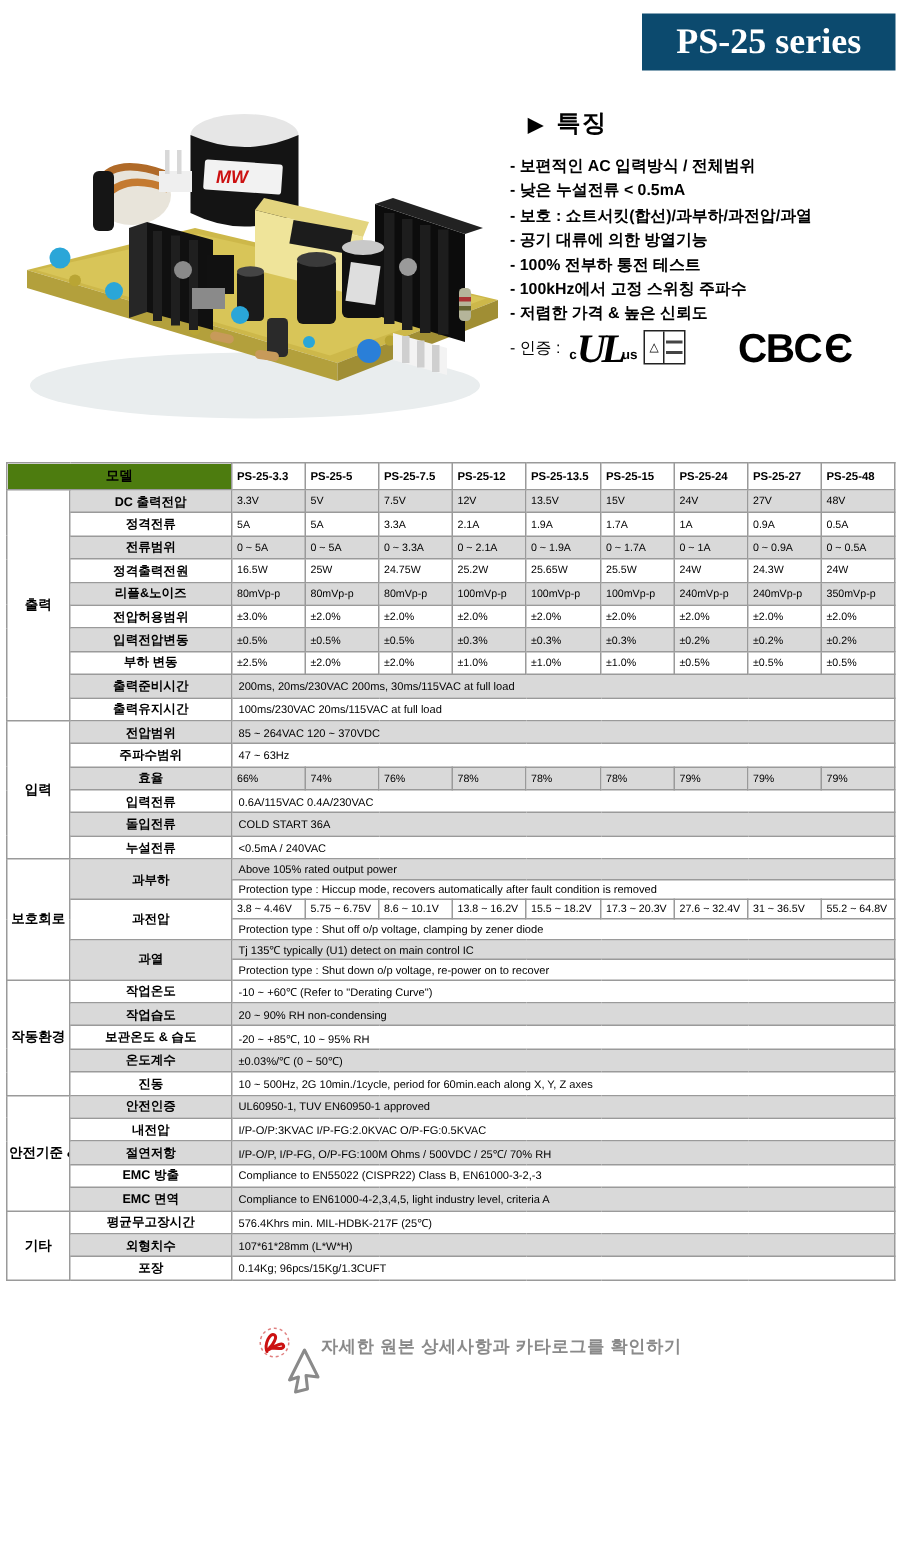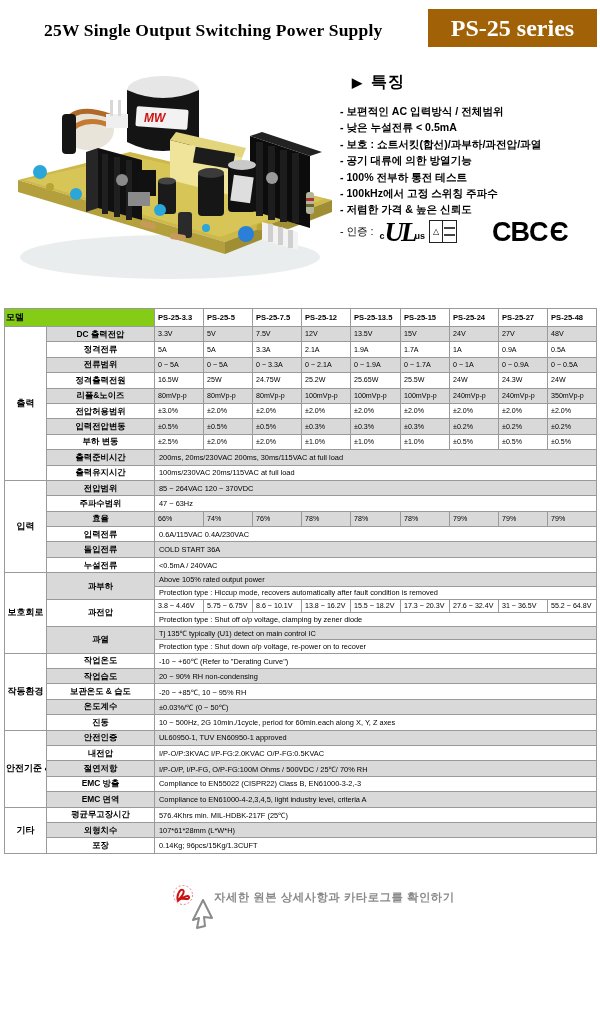--- a/index.html
+++ b/index.html
@@ -4,21 +4,21 @@
 <style>
   html,body{margin:0;padding:0;background:#fff;}
   .page{position:relative;width:600px;height:1029px;background:#fff;overflow:hidden;
         font-family:"Liberation Sans",sans-serif;color:#000;}
 
   
   .doc-title{position:absolute;left:44px;top:20px;width:380px;
              font-family:"Liberation Serif",serif;font-weight:bold;font-size:17.5px;
              letter-spacing:0.2px;}
   .series-badge{position:absolute;left:428px;top:9px;width:169px;height:38px;
-                background:#a16207;color:#fff;display:flex;align-items:center;justify-content:center;
+                background:#0c4a6e;color:#fff;display:flex;align-items:center;justify-content:center;
                 font-family:"Liberation Serif",serif;font-weight:bold;font-size:24px;}
 
   
   .photo{position:absolute;left:10px;top:52px;width:330px;height:238px;}
 
   
   .features{position:absolute;left:340px;top:72px;width:256px;}
   .features-heading{font-size:16px;font-weight:bold;margin:0 0 10px 12px;letter-spacing:1px;}
   .features-heading .tri{font-size:13px;margin-right:8px;}
   .feature-item{font-size:10.6px;font-weight:bold;line-height:16.4px;white-space:nowrap;}
@@ -35,42 +35,41 @@
   .tuv-right{flex:1;display:flex;flex-direction:column;justify-content:space-evenly;padding:1px;}
   .tuv-line{height:2px;background:#444;}
   .cb-mark{font-size:27px;font-weight:900;letter-spacing:-1px;line-height:24px;margin-left:31px;}
   .ce-mark{font-size:27px;font-weight:700;letter-spacing:1px;line-height:24px;}
 
   
   .spec-wrap{position:absolute;left:4px;top:308px;width:592px;}
   table.spec{border-collapse:collapse;table-layout:fixed;width:592px;}
   table.spec td,table.spec th{border:1px solid #9a9a9a;overflow:hidden;white-space:nowrap;
       font-family:"Liberation Sans",sans-serif;}
-  th.model-th{height:15px;font-size:9px;font-weight:bold;background:#84cc16;text-align:left;}
+  th.model-th{height:15px;font-size:9px;font-weight:bold;background:#4d7c0f;text-align:center;}
   th.model-name{font-size:7.6px;font-weight:bold;background:#fff;text-align:left;padding:0 3px;}
   td.group{font-size:9px;font-weight:bold;text-align:center;background:#fff;white-space:pre-line;line-height:11px;}
   td.rowlabel{font-size:8.4px;font-weight:bold;text-align:center;height:12.4px;}
   td.val{font-size:7.1px;padding:0 3px;height:12.4px;}
   td.spanval{font-size:7.4px;padding:0 4px;height:12.4px;white-space:pre;}
   tr.g td.rowlabel,tr.g td.val,tr.g td.spanval{background:#d9d9d9;}
   tr.w td.rowlabel,tr.w td.val,tr.w td.spanval{background:#fff;}
 
   
   .footer{position:absolute;left:170px;top:880px;width:360px;height:70px;}
   .pdf-icon{position:absolute;left:2px;top:4px;}
   .cursor-icon{position:absolute;left:20px;top:18px;}
   .footer-text{position:absolute;left:44px;top:10px;font-size:11.4px;font-weight:bold;
                color:#8a8a8a;letter-spacing:0.5px;}
 </style>
 </head>
 <body>
 
 <div class="page">
 
-  <div class="doc-title">25W Single Output Switching Power Supply</div>
   <div class="series-badge">
     <span>PS-25 series</span>
   </div>
 
   <div class="photo">
     <svg width="330" height="238" viewBox="0 0 330 238">
 
       <ellipse cx="160" cy="205" rx="150" ry="22" fill="#e9edee"></ellipse>
 
       <polygon points="8,128 215,190 322,148 120,100" fill="#cdb84a"></polygon>

